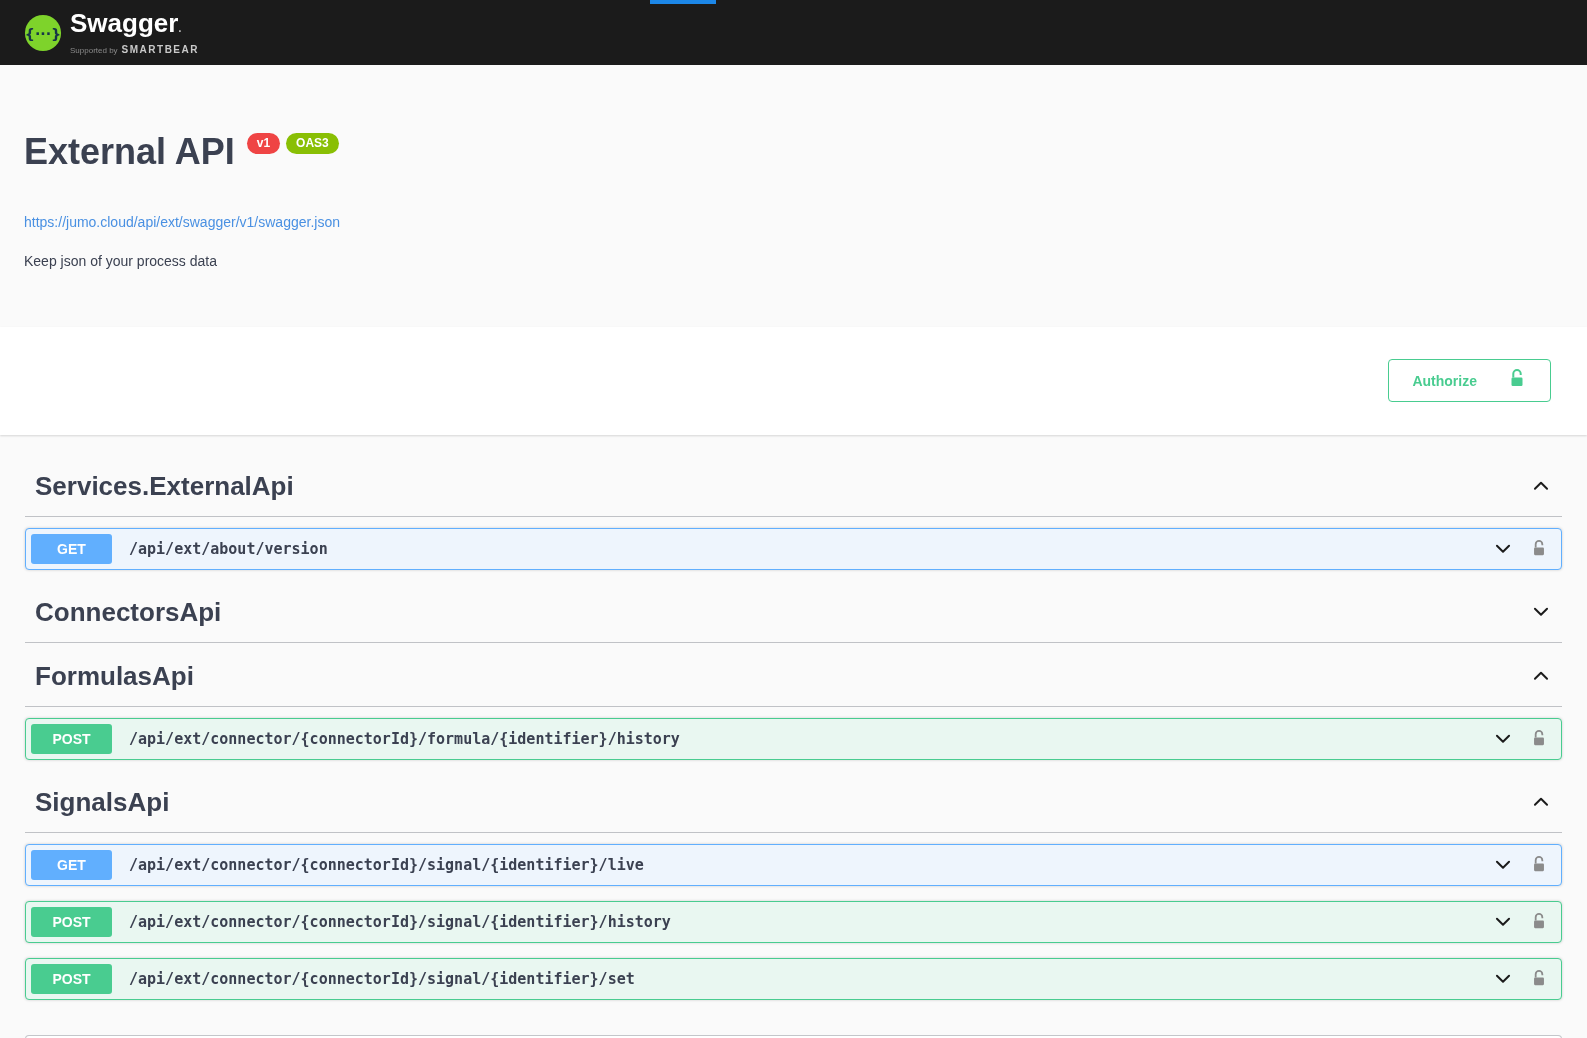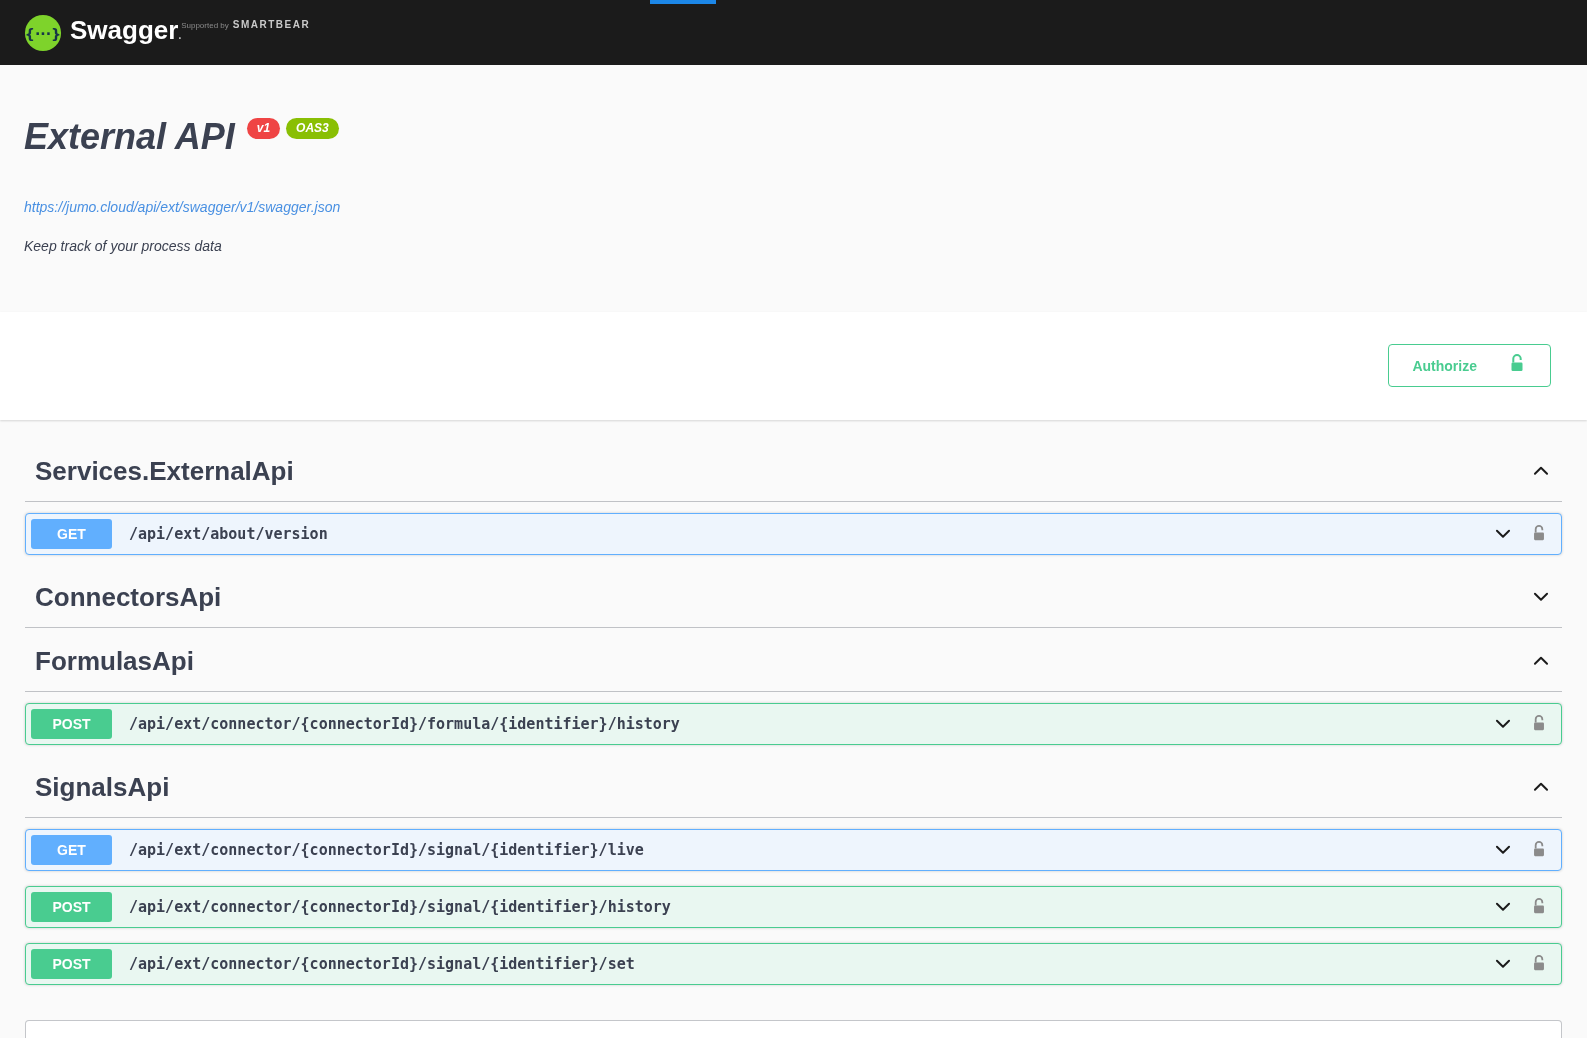--- a/index.html
+++ b/index.html
@@ -16,39 +16,39 @@
   .blue-strip { position: absolute; top: 0; left: 650px; width: 66px; height: 4px; background: #1c87e8; z-index: 5; }
 
   
   .topbar {
     height: 65px; background: #1b1b1b;
     display: flex; align-items: center; justify-content: space-between;
     padding: 0 16px 0 24px;
   }
   .logo { display: flex; align-items: center; text-decoration: none; cursor: pointer; }
   .logo-mark { width: 38px; height: 38px; margin-right: 8px; flex: 0 0 auto; }
-  .logo-text-col { display: flex; flex-direction: row; }
+  .logo-text-col { display: flex; flex-direction: column; }
   .logo-title { color: #ffffff; font-size: 26px; font-weight: bold; line-height: 26px; letter-spacing: 0; }
   .logo-tm { font-size: 10px; color: #cfcfcf; vertical-align: baseline; }
   .supported-by { margin-top: 2px; font-size: 8px; color: #8a8a8a; display: flex; align-items: baseline; gap: 4px; }
   .smartbear { font-size: 10px; color: #c9c9c9; font-weight: bold; letter-spacing: 1.5px; }
 
   .definition-group { display: flex; align-items: center; }
   .definition-label { color: #ffffff; font-weight: bold; font-size: 15px; margin-right: 12px; white-space: nowrap; }
   .definition-select {
     width: 462px; height: 33px; background: #ffffff;
     border: 2px solid #62a03f; border-radius: 4px;
     display: flex; align-items: center; justify-content: center;
     font-size: 14px; font-weight: bold; color: #3b4151;
     position: relative; cursor: pointer;
   }
   .definition-select .select-caret { position: absolute; right: 10px; top: 8px; }
 
   
-  .info-section { padding: 27px 25px 58px 24px; background: #fafafa; font-style: italic; }
+  .info-section { padding: 42px 25px 58px 24px; background: #fafafa; }
   .api-title { font-size: 36px; font-weight: bold; color: #3b4151; line-height: 42px; display: flex; align-items: flex-start; }
   .title-badges { display: flex; gap: 6px; margin-left: 12px; margin-top: 2px; }
   .badge-pill { font-size: 12px; font-weight: bold; color: #ffffff; padding: 3px 10px; border-radius: 57px; line-height: 15px; }
   .badge-version { background: #ef4444; }
   .badge-oas { background: #89bf04; }
   .spec-link { display: inline-block; margin-top: 17px; font-size: 14px; color: #4990e2; text-decoration: none; cursor: pointer; }
   .api-description { margin-top: 22px; font-size: 14px; color: #3b4151; }
 
   
   .scheme-container {
@@ -137,21 +137,21 @@
 
 <section class="info-section">
   <h1 class="api-title">
     <span>External API</span>
     <span class="title-badges">
       <span class="badge-pill badge-version">v1</span>
       <span class="badge-pill badge-oas">OAS3</span>
     </span>
   </h1>
   <a class="spec-link">https://jumo.cloud/api/ext/swagger/v1/swagger.json</a>
-  <div class="api-description">Keep track of your process data</div>
+  <div class="api-description">Keep json of your process data</div>
 </section>
 
 <section class="scheme-container">
   <div class="auth-wrapper">
     <button class="authorize-btn">
       <span>Authorize</span>
       <span>
         <svg width="20" height="20" viewBox="0 0 20 20">
           <path d="M6.3 9.5 V5.8 a3.7 3.7 0 0 1 7.4 0 V7" fill="none" stroke="#49cc90" stroke-width="2"></path>
           <rect x="4.5" y="9.5" width="11" height="8.5" rx="1.2" fill="#49cc90"></rect>

